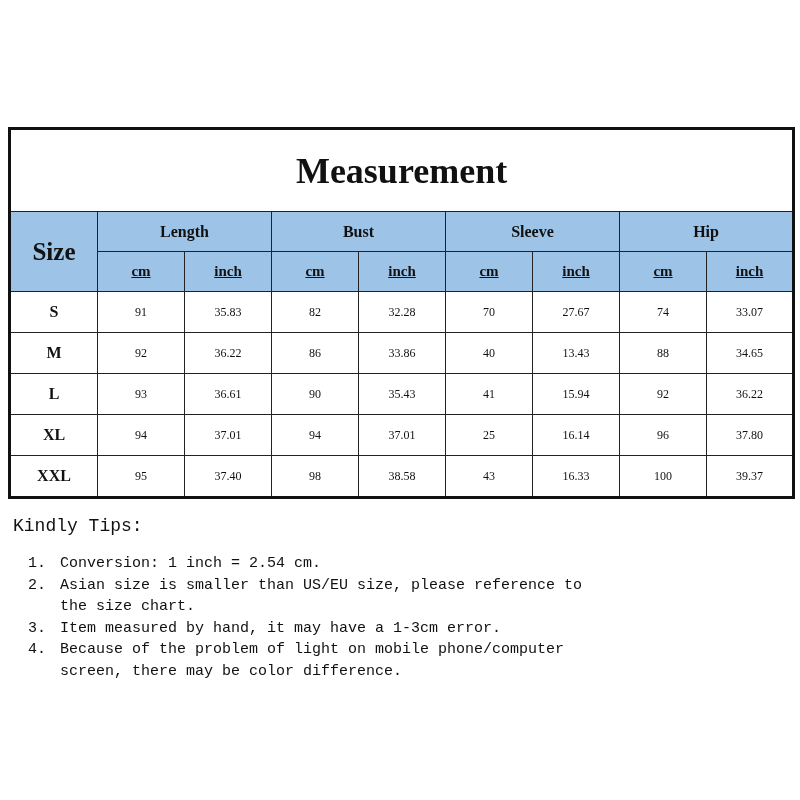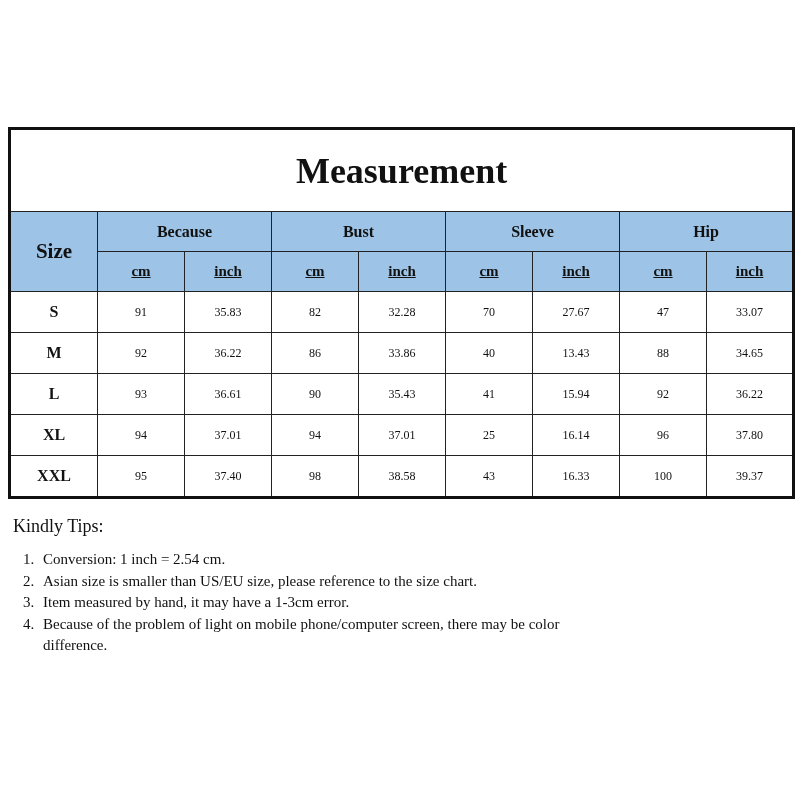--- a/index.html
+++ b/index.html
@@ -6,26 +6,26 @@
   body { width: 800px; height: 800px; position: relative; overflow: hidden; font-family: "Liberation Serif", serif; color: #111; }
   .chart {
     position: absolute; left: 8px; top: 127px; width: 784px;
     border-collapse: collapse; border: 3px solid #111; table-layout: fixed;
   }
   .chart td, .chart th { border: 1.5px solid #222; text-align: center; vertical-align: middle; padding: 0; }
   .title-cell { height: 81px; font-size: 36px; font-weight: bold; background: #fff; }
   .hdr { background: #9dc3e6; font-weight: bold; }
   .hdr1 { height: 40px; font-size: 16px; }
   .hdr2 { height: 40px; font-size: 15px; text-decoration: underline; }
-  .size-hdr { font-size: 21px; }
+  .size-hdr { font-size: 25px; }
   .row td { height: 40px; font-size: 12px; }
   .row td.size { font-weight: bold; font-size: 16px; }
-  .tips { position: absolute; left: 13px; top: 516px; width: 600px; }
+  .tips { position: absolute; left: 13px; top: 516px; width: 600px; font-family: Liberation Mono, monospace; }
   .tips-title { font-size: 18px; margin: 0 0 12px 0; }
-  .tips ol { margin: 0; padding-left: 25px; font-size: 15px; line-height: 21.5px; }
+  .tips ol { margin: 17px; padding-left: 25px; font-size: 15px; line-height: 21.5px; }
   .tips li { padding-left: 5px; }
 </style>
 </head>
 <body>
 
 <table class="chart">
   <colgroup>
     <col style="width:88px">
     <col style="width:87px">
       <col style="width:87px">
@@ -35,21 +35,21 @@
       <col style="width:87px">
     <col style="width:87px">
       <col style="width:87px">
   </colgroup>
   <tbody>
       <tr>
     <td class="title-cell" colspan="9">Measurement</td>
   </tr>
   <tr class="hdr hdr1">
     <td class="hdr size-hdr" rowspan="2">Size</td>
-    <td class="hdr" colspan="2">Because</td>
+    <td class="hdr" colspan="2">Length</td>
     <td class="hdr" colspan="2">Bust</td>
     <td class="hdr" colspan="2">Sleeve</td>
     <td class="hdr" colspan="2">Hip</td>
   </tr>
   <tr class="hdr hdr2">
     <td class="hdr">cm</td>
     <td class="hdr">inch</td>
     <td class="hdr">cm</td>
     <td class="hdr">inch</td>
     <td class="hdr">cm</td>
@@ -59,21 +59,21 @@
   </tr>
 
   <tr class="row">
     <td class="size">S</td>
     <td>91</td>
     <td>35.83</td>
     <td>82</td>
     <td>32.28</td>
     <td>70</td>
     <td>27.67</td>
-    <td>47</td>
+    <td>74</td>
     <td>33.07</td>
   </tr>
   <tr class="row">
     <td class="size">M</td>
     <td>92</td>
     <td>36.22</td>
     <td>86</td>
     <td>33.86</td>
     <td>40</td>
     <td>13.43</td>

